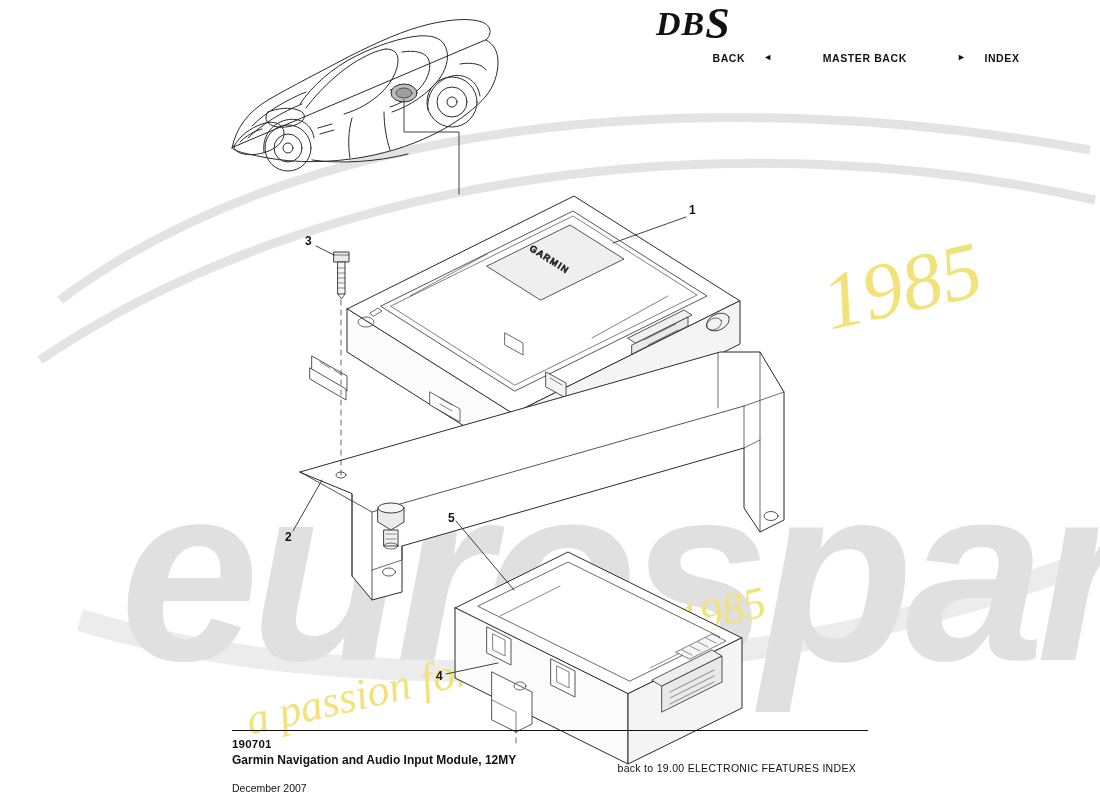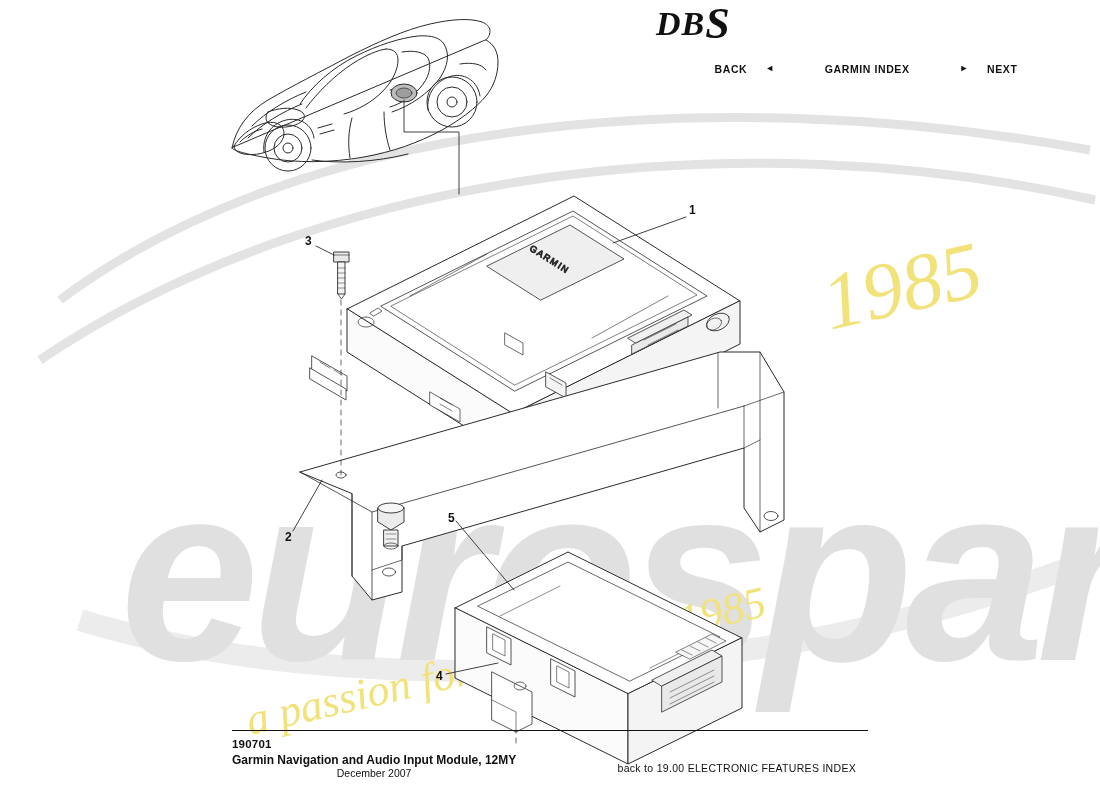--- a/index.html
+++ b/index.html
@@ -50,21 +50,21 @@
     vertical-align: -3px;
   }
   #section-title {
     font-size: 14.5px;
     font-weight: bold;
     color: #111;
     margin-top: 7px;
     letter-spacing: 0.2px;
   }
   #navbar {
-    margin-top: 17px;
+    margin-top: 6px;
     font-size: 10.5px;
     font-weight: bold;
     letter-spacing: 0.6px;
     color: #111;
     display: flex;
     justify-content: center;
     align-items: center;
     gap: 18px;
   }
   #navbar .nav-link {
@@ -109,22 +109,21 @@
   }
   #caption {
     font-size: 12px;
     font-weight: bold;
     color: #111;
     margin-top: 3px;
   }
   #doc-date {
     font-size: 10.5px;
     color: #111;
-    margin-top: 0;
-    text-align: center;
+    margin-top: 15px;
   }
   #footer-right {
     position: absolute;
     right: 232px;
     bottom: 26px;
     font-size: 10.5px;
     font-weight: normal;
     letter-spacing: 0.3px;
     color: #111;
     cursor: pointer;
@@ -171,24 +170,24 @@
 </svg>
 
 <div id="header">
   <div id="brand-logo">
     <span>DB</span><span class="big-s">S</span>
   </div>
   <div id="navbar">
     <span class="nav-link">BACK</span>
     <span class="arrow">◄</span>
     <span class="spacer"></span>
-    <span class="nav-link">GARMIN INDEX</span>
+    <span class="nav-link">MASTER BACK</span>
     <span class="spacer"></span>
     <span class="arrow">►</span>
-    <span class="nav-link">NEXT</span>
+    <span class="nav-link">INDEX</span>
   </div>
 </div>
 
 <svg id="illustration" viewBox="0 0 1100 800">
   <g fill="none" stroke="#2b2b2b" stroke-width="1" stroke-linejoin="round" stroke-linecap="round">
 
     <g stroke-width="1">
 
       <path d="M232,148 C236,128 248,112 268,100 C292,86 320,72 350,56
                C378,42 404,30 430,24 C452,19 470,18 482,22

